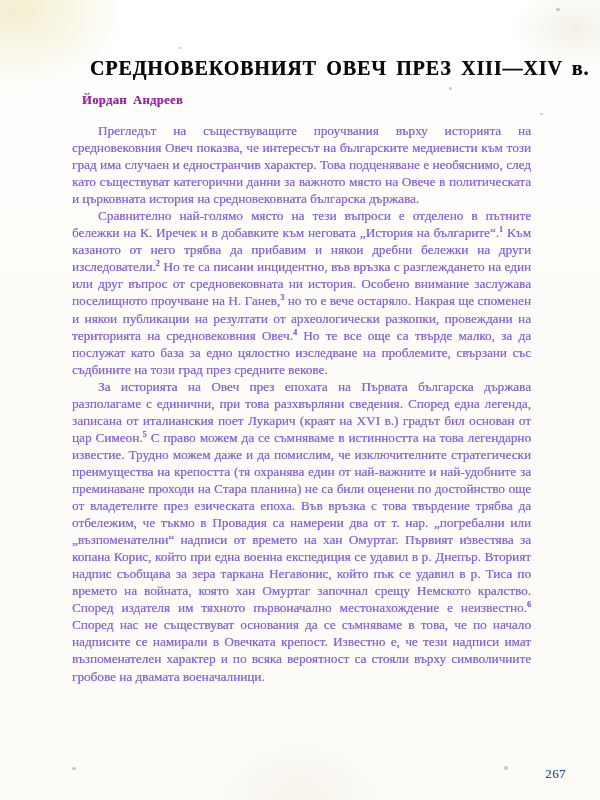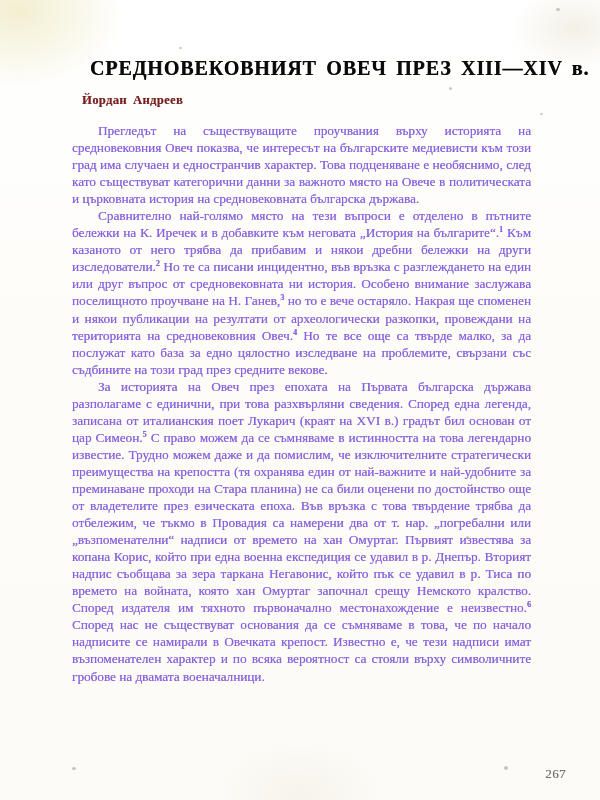--- a/index.html
+++ b/index.html
@@ -61,21 +61,21 @@
   }
 
   .doc-author {
     font-size: 12.6px;
     font-weight: bold;
     letter-spacing: 0.35px;
     word-spacing: 2.5px;
     position: absolute;
     top: 93px;
     left: 10px;
-    color: #7f1d1d;
+    color: #a21caf;
     text-shadow: 0.3px 0 0 rgba(0,0,0,0.45);
   }
 
   .body-text {
     position: absolute;
     top: 122px;
     left: 0;
     width: 459px;
   }
 
@@ -99,21 +99,21 @@
     line-height: 0;
     font-weight: bold;
   }
 
   .page-number {
     position: absolute;
     right: 34px;
     bottom: 18px;
     font-size: 13px;
     letter-spacing: 0.4px;
-    color: #737373;
+    color: #1d4ed8;
     text-shadow: 0.3px 0 0 rgba(0,0,0,0.4);
   }
 
   
   .speck {
     position: absolute;
     background: rgba(120,118,110,0.40);
     border-radius: 50%;
     z-index: 2;
     pointer-events: none;

